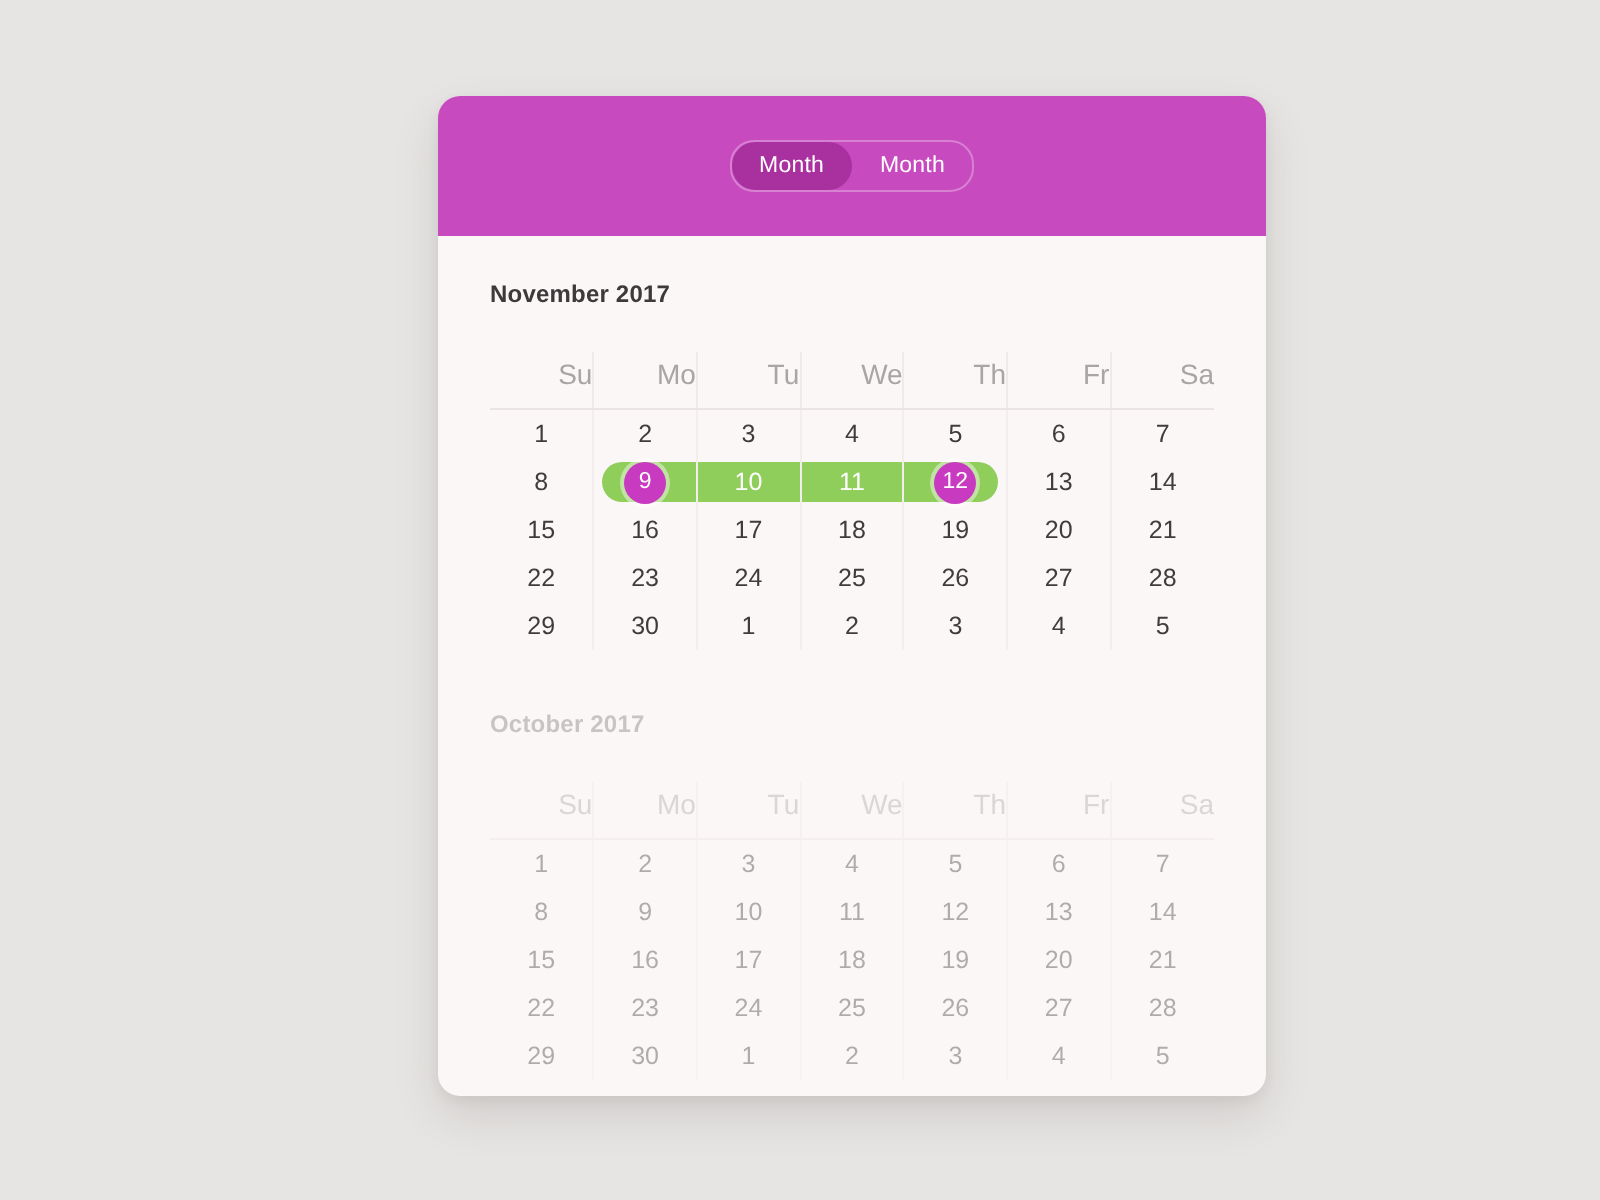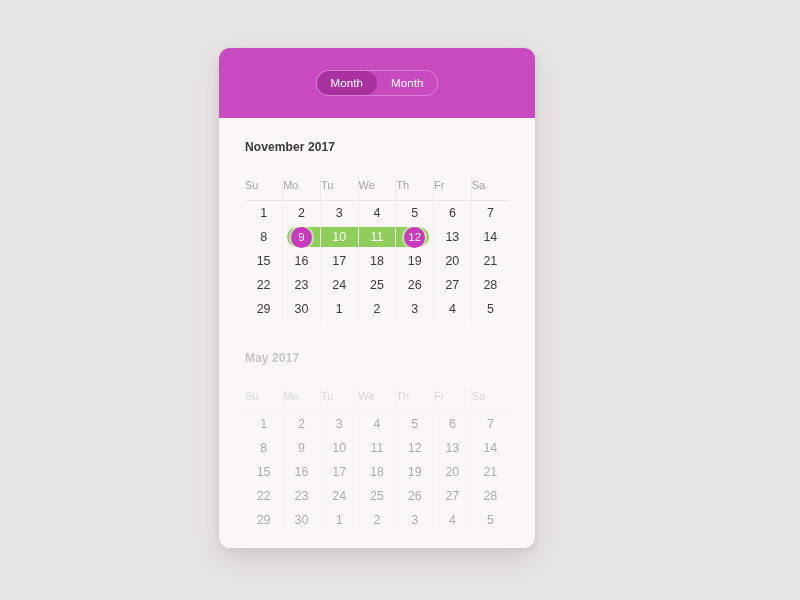--- a/index.html
+++ b/index.html
@@ -13,21 +13,21 @@
     font-family: "Liberation Sans", sans-serif;
     overflow: hidden;
     position: relative;
   }
 
   
   #card {
     position: absolute;
     left: 219px;
     top: 48px;
-    width: 316px;
+    width: 414px;
     height: 500px;
     background: #fbf7f6;
     border-radius: 11px;
     box-shadow: 0 10px 22px rgba(90, 80, 80, 0.16),
                 0 2px 6px rgba(90, 80, 80, 0.08);
     overflow: hidden;
   }
 
   
   #card-header {
@@ -84,25 +84,25 @@
 
   #december-block .month-title { color: #7e7a7c; }
 
   table.cal {
     width: 100%;
     border-collapse: collapse;
     table-layout: fixed;
   }
 
   table.cal th {
-    font-size: 11px;
+    font-size: 14px;
     font-weight: normal;
     color: #a9a5a4;
     padding: 3px 0 9px 0;
-    text-align: left;
+    text-align: right;
     border-right: 1px solid #efeae9;
     border-bottom: 1px solid #eae5e4;
   }
   table.cal th:last-child { border-right: none; }
 
   table.cal td {
     position: relative;
     height: 24px;
     font-size: 12.5px;
     color: #3f3c3e;
@@ -219,21 +219,21 @@
             <td class="muted"><span class="daynum">2</span></td>
             <td class="muted"><span class="daynum">3</span></td>
             <td class="muted"><span class="daynum">4</span></td>
             <td class="muted"><span class="daynum">5</span></td>
           </tr>
         </tbody>
     </table>
   </div>
 
   <div class="month-block" id="december-block">
-    <div class="month-title">May 2017</div>
+    <div class="month-title">October 2017</div>
     <table class="cal">
       <thead>
           <tr>
             <th>Su</th>
             <th>Mo</th>
             <th>Tu</th>
             <th>We</th>
             <th>Th</th>
             <th>Fr</th>
             <th>Sa</th>

